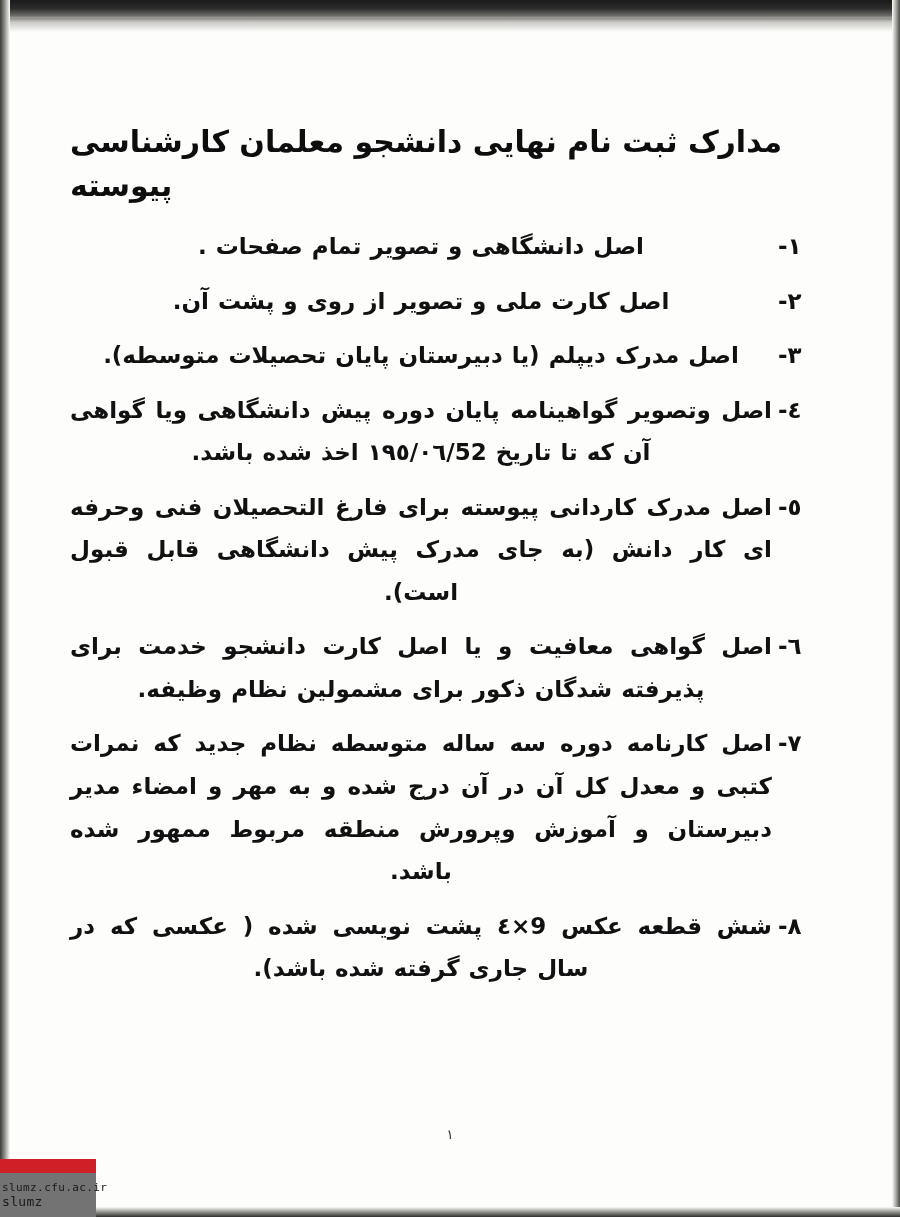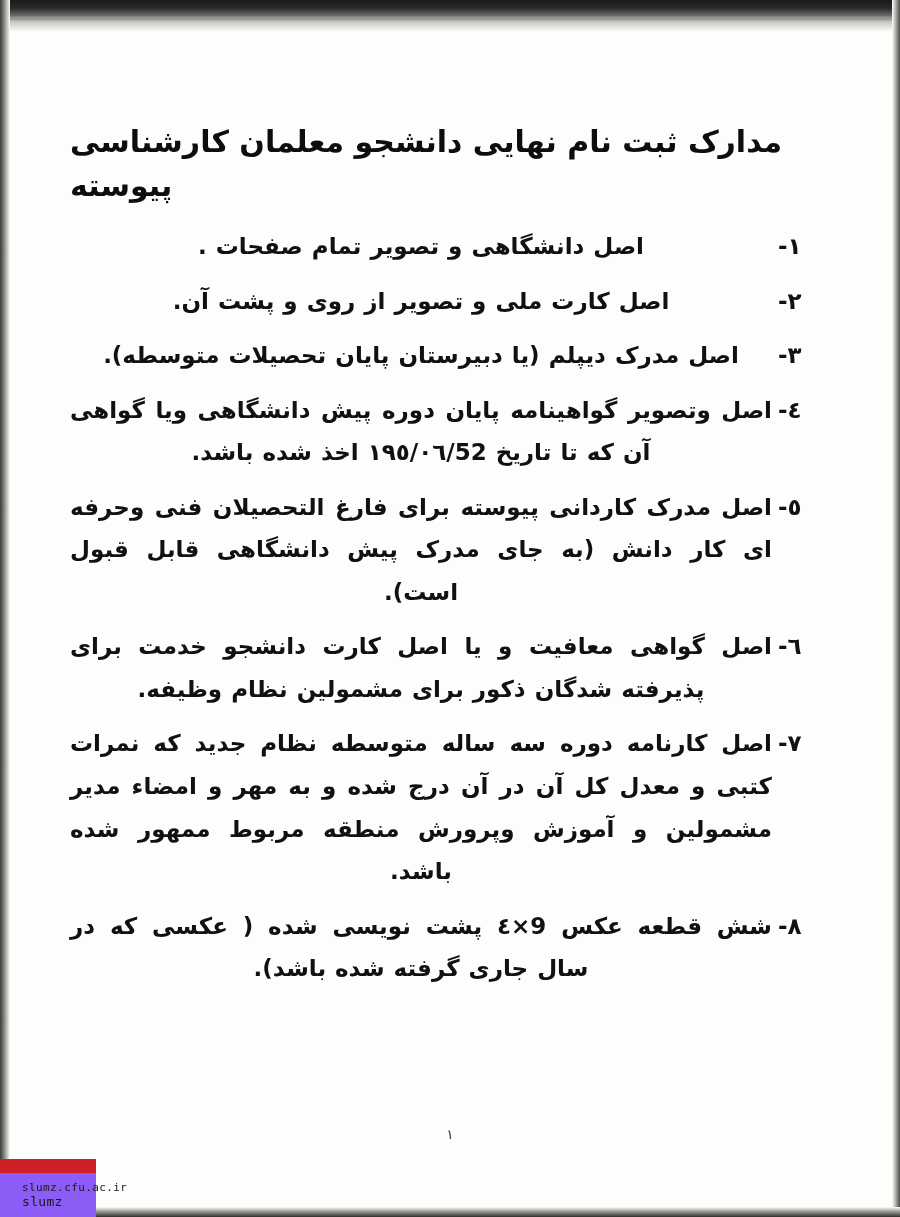--- a/index.html
+++ b/index.html
@@ -117,26 +117,26 @@
     color: #2b2b2b;
   }
 
   
   .stamp {
     position: absolute;
     left: 0;
     bottom: 0;
     width: 96px;
     height: 46px;
-    background: #8b5cf6;
+    background: #737373;
     border-top: 2px solid #cf2027;
     display: flex;
     flex-direction: column;
     justify-content: center;
-    padding-left: 22px;
+    padding-left: 2px;
     box-sizing: border-box;
   }
   .stamp-bar {
     position: absolute;
     left: 0;
     bottom: 46px;
     width: 96px;
     height: 12px;
     background: #cf2027;
   }
@@ -189,21 +189,21 @@
       <li class="item">
         <span class="item-num">٥-</span>
         <span class="item-text">اصل مدرک کاردانی پیوسته برای فارغ التحصیلان فنی وحرفه ای کار دانش (به جای مدرک پیش دانشگاهی قابل قبول است).</span>
       </li>
       <li class="item">
         <span class="item-num">٦-</span>
         <span class="item-text">اصل گواهی معافیت و یا اصل کارت دانشجو خدمت برای پذیرفته شدگان ذکور برای مشمولین نظام وظیفه.</span>
       </li>
       <li class="item">
         <span class="item-num">٧-</span>
-        <span class="item-text">اصل کارنامه دوره سه ساله متوسطه نظام جدید که نمرات کتبی و معدل کل آن در آن درج شده و به مهر و امضاء مدیر مشمولین و آموزش وپرورش منطقه مربوط ممهور شده باشد.</span>
+        <span class="item-text">اصل کارنامه دوره سه ساله متوسطه نظام جدید که نمرات کتبی و معدل کل آن در آن درج شده و به مهر و امضاء مدیر دبیرستان و آموزش وپرورش منطقه مربوط ممهور شده باشد.</span>
       </li>
       <li class="item">
         <span class="item-num">٨-</span>
         <span class="item-text">شش قطعه عکس 9×٤ پشت نویسی شده ( عکسی که در سال جاری گرفته شده باشد).</span>
       </li>
     </ol>
   </div>
 
   <div class="page-number">١</div>
 

